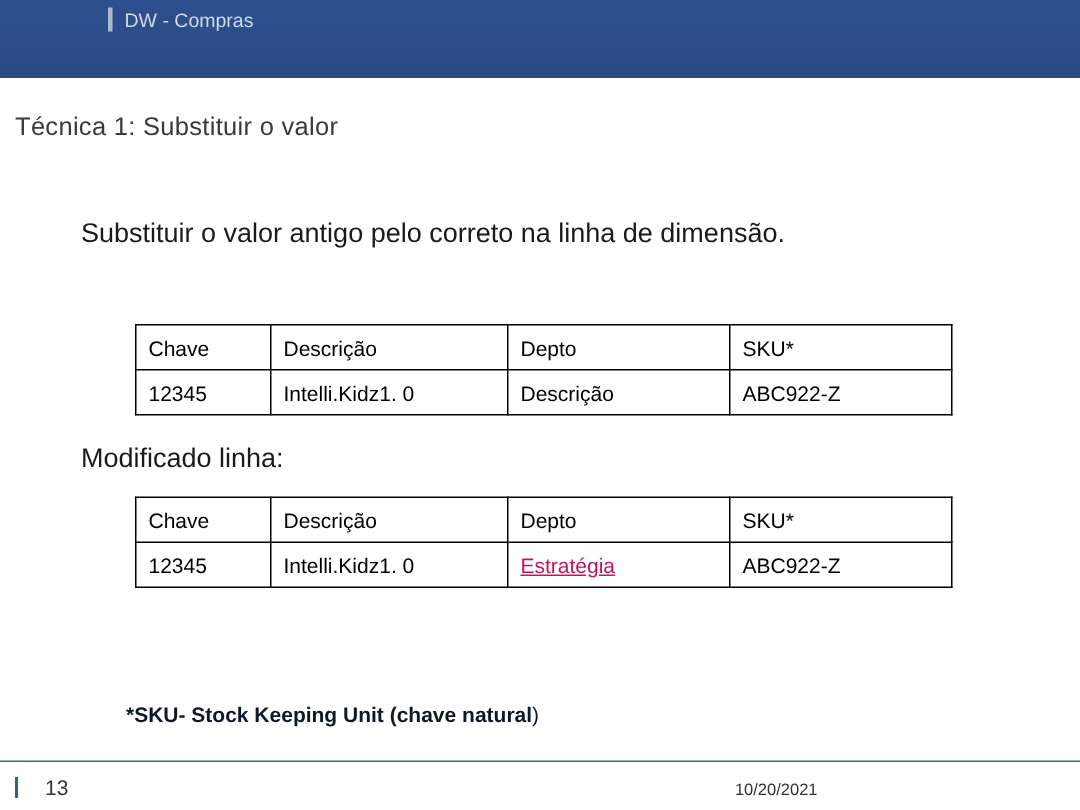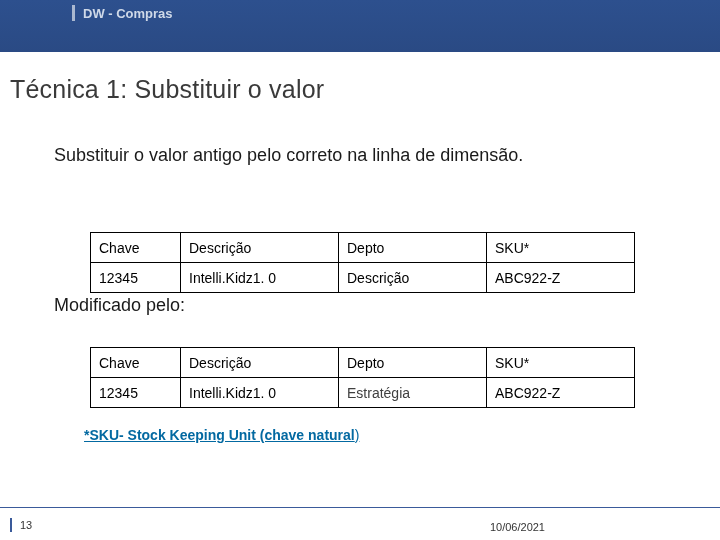--- a/index.html
+++ b/index.html
@@ -9,21 +9,20 @@
     background: #fff;
     font-family: Verdana, Arial, sans-serif;
     position: relative;
     overflow: hidden;
   }
   .header {
     width: 720px;
     height: 52px;
     background: linear-gradient(#2d508e, #2a4a84);
     position: relative;
-    font-weight: bold;
   }
   .header-inner {
     position: absolute;
     left: 72px;
     top: 3px;
     height: 20px;
     display: flex;
     align-items: center;
   }
   .header-bar {
@@ -34,70 +33,68 @@
     display:inline-block;
   }
   .header-title {
     color: #cfd9e8;
     font-size: 13px;
   }
   .slide-title {
     position: absolute;
     left: 10px;
     top: 75px;
-    font-size: 25px;
+    font-size: 17px;
     color: #3a3a3a;
     font-weight: normal;
     letter-spacing: 0.2px;
   }
   .sub-text {
     position: absolute;
     left: 54px;
     top: 144px;
     width: 600px;
     font-size: 18px;
     color: #1a1a1a;
     line-height: 1.3;
     text-indent: -18px;
     padding-left: 18px;
   }
   .tbl {
     position: absolute;
     border-collapse: collapse;
-    margin-top: 16px;
   }
   .tbl1 { left: 90px; top: 216px; }
   .tbl2 { left: 90px; top: 331px; }
   .tbl td {
     border: 1.5px solid #000;
     font-size: 14px;
     padding: 6px 8px 6px 8px;
     font-family: Verdana, Arial, sans-serif;
     height: 30px;
     vertical-align: middle;
   }
   .c1 { width: 90px; }
   .c2 { width: 158px; }
   .c3 { width: 148px; }
   .c4 { width: 148px; }
-  .highlight { color: #404040; }
+  .highlight { color: #be185d; text-decoration: underline; }
   .mod-label {
     position: absolute;
     left: 54px;
     top: 295px;
     font-size: 18px;
     color: #1a1a1a;
   }
   .footnote {
     position: absolute;
     left: 84px;
-    top: 427px;
+    top: 468px;
     font-size: 14px;
-    color: #0369a1;
-    text-decoration: underline;
+    color: #0f172a;
   }
   .footnote .bold { font-weight: bold; }
   .footer-line {
     position: absolute;
     left: 0;
     bottom: 32px;
     width: 720px;
     height: 1px;
     background: #3a5a9a;
   }
@@ -110,22 +107,23 @@
     height: 18px;
   }
   .page-bar {
     width: 2px;
     height: 14px;
     background: #3a5a9a;
     margin-right: 8px;
     display:inline-block;
   }
   .page-num {
-    font-size: 11px;
+    font-size: 14px;
     color: #333;
+    margin-left: 10px;
   }
   .date {
     position: absolute;
     right: 175px;
     bottom: 7px;
     font-size: 11px;
     color: #333;
   }
 </style>
 </head>
@@ -152,21 +150,21 @@
   </tr>
   <tr>
     <td class="c1">12345</td>
     <td class="c2">Intelli.Kidz1. 0</td>
     <td class="c3">Descrição</td>
     <td class="c4">ABC922-Z</td>
   </tr>
 </tbody>
   </table>
 
-<div class="mod-label">Modificado pelo:</div>
+<div class="mod-label">Modificado linha:</div>
 
 <table class="tbl tbl2">
   <tbody>
       <tr>
     <td class="c1">Chave</td>
     <td class="c2">Descrição</td>
     <td class="c3">Depto</td>
     <td class="c4">SKU*</td>
   </tr>
   <tr>
@@ -182,13 +180,13 @@
   <span class="bold">*SKU- Stock Keeping Unit (chave natural</span><span>)</span>
 </div>
 
 <div class="footer-line"></div>
 
 <div class="page-num-wrap">
   <span class="page-bar"></span>
   <span class="page-num">13</span>
 </div>
 
-<div class="date">10/06/2021</div>
+<div class="date">10/20/2021</div>
 
 </body></html>

